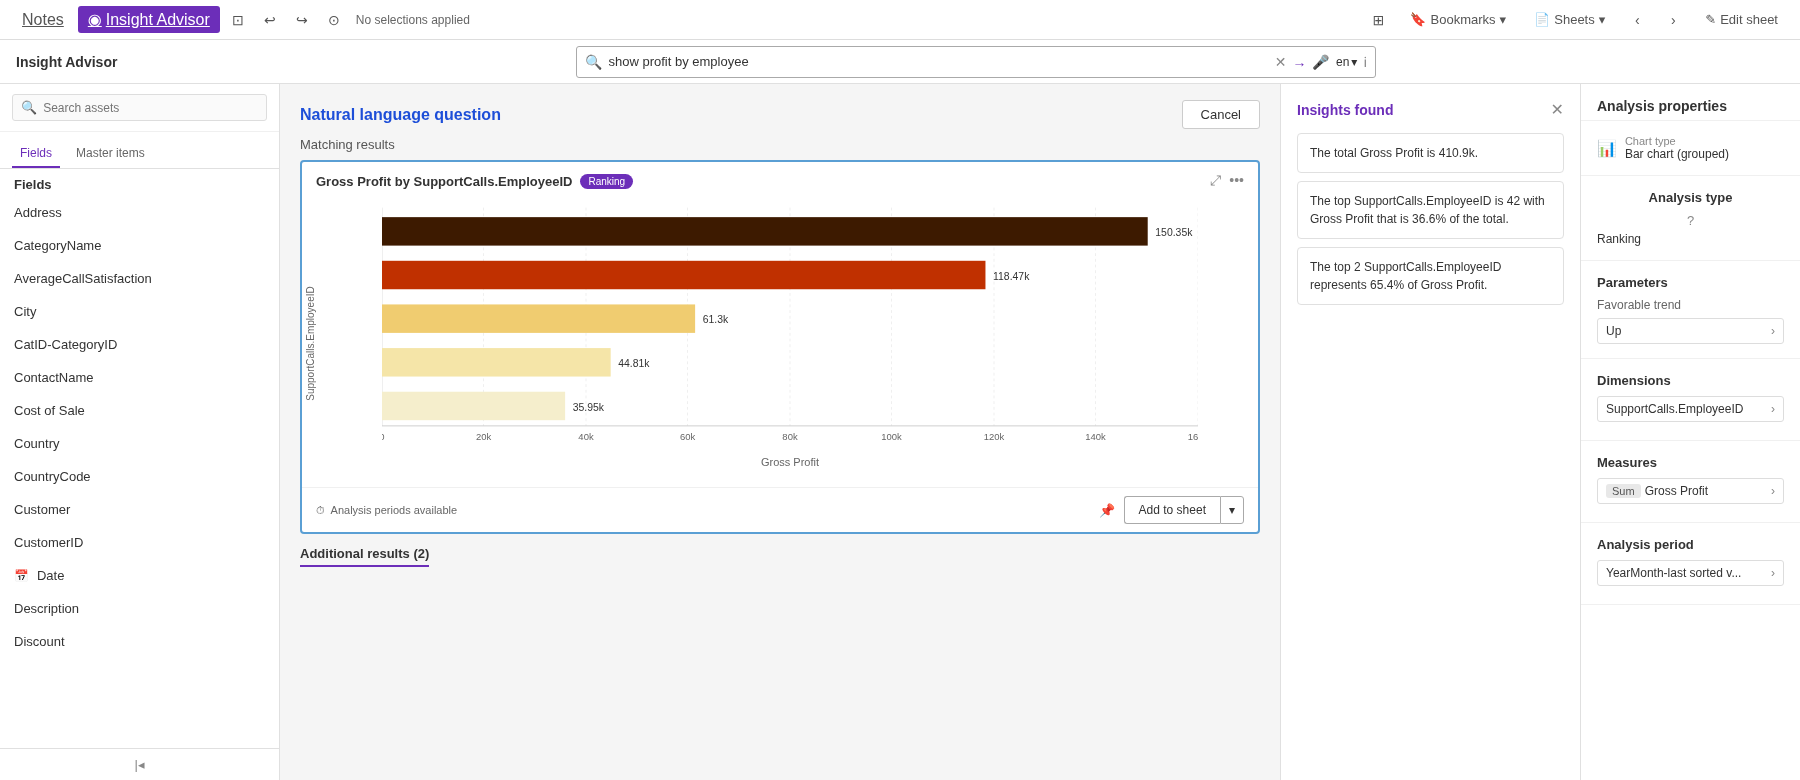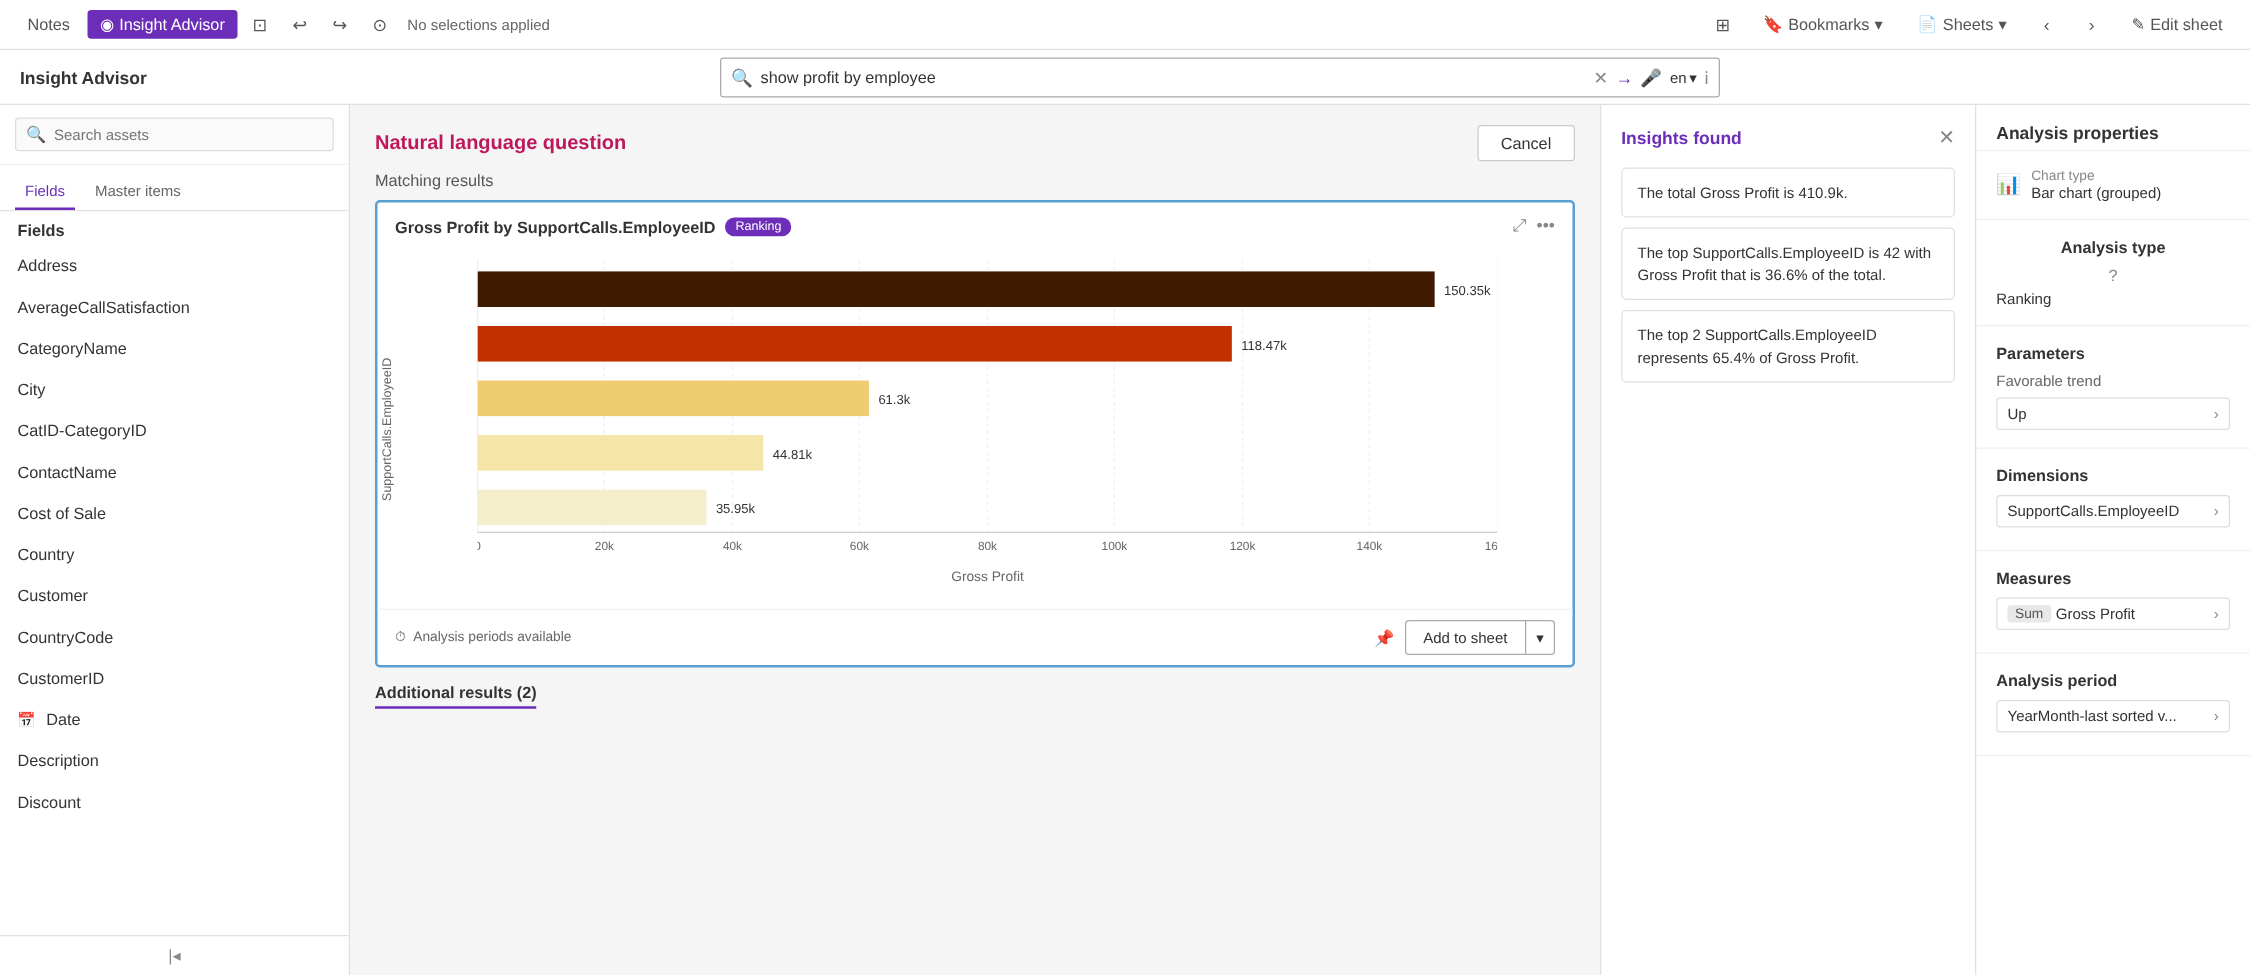--- a/index.html
+++ b/index.html
@@ -4,21 +4,21 @@
   <style>
     * { box-sizing: border-box; margin: 0; padding: 0; }
     body { font-family: -apple-system, BlinkMacSystemFont, 'Segoe UI', sans-serif; font-size: 13px; background: #f5f5f5; color: #333; width: 1800px; height: 780px; overflow: hidden; }
 
     
     .top-nav {
       display: flex; align-items: center; height: 40px; background: #fff;
       border-bottom: 1px solid #ddd; padding: 0 12px; gap: 8px;
     }
     .top-nav-left { display: flex; align-items: center; gap: 4px; }
-    .nav-btn { padding: 4px 10px; border: none; background: transparent; cursor: pointer; color: #555; font-size: 13px; border-radius: 3px; }
+    .nav-btn { padding: 4px 10px; border: none; background: transparent; cursor: pointer; color: #555; font-size: 16px; border-radius: 3px; text-decoration: underline; }
     .nav-btn.active { background: #6c2eb9; color: #fff; border-radius: 3px; }
     .nav-icon-btn { width: 28px; height: 28px; border: none; background: transparent; cursor: pointer; color: #555; font-size: 14px; border-radius: 3px; display: flex; align-items: center; justify-content: center; }
     .selections-label { color: #666; font-size: 12px; margin-left: 4px; }
     .top-nav-right { margin-left: auto; display: flex; align-items: center; gap: 8px; }
     .top-nav-right-btn { padding: 4px 10px; border: none; background: transparent; cursor: pointer; color: #555; font-size: 13px; display: flex; align-items: center; gap: 4px; }
     .edit-sheet-btn { color: #555; border: none; background: transparent; cursor: pointer; font-size: 13px; }
 
     
     .second-bar {
       display: flex; align-items: center; height: 44px; background: #fff;
@@ -49,21 +49,21 @@
     .sidebar-list { flex: 1; overflow-y: auto; padding: 0 0 8px 0; }
     .sidebar-list::-webkit-scrollbar { width: 6px; }
     .sidebar-list::-webkit-scrollbar-thumb { background: #ccc; border-radius: 3px; }
     .sidebar-item { padding: 9px 14px; font-size: 13px; color: #333; cursor: pointer; display: flex; align-items: center; gap: 8px; border-bottom: none; }
     .sidebar-item-icon { color: #888; font-size: 12px; }
     .sidebar-collapse-btn { padding: 8px; cursor: pointer; color: #888; display: flex; align-items: center; justify-content: center; border-top: 1px solid #e0e0e0; }
 
     
     .center-content { flex: 1; display: flex; flex-direction: column; overflow: hidden; background: #f5f5f5; }
     .nlq-header { display: flex; align-items: center; justify-content: space-between; padding: 16px 20px 8px; background: #f5f5f5; }
-    .nlq-title { font-size: 16px; font-weight: 600; color: #be185d; }
+    .nlq-title { font-size: 16px; font-weight: 600; color: #1d4ed8; }
     .cancel-btn { padding: 6px 18px; border: 1px solid #ccc; background: #fff; border-radius: 3px; cursor: pointer; font-size: 13px; color: #333; }
     .matching-label { padding: 0 20px 8px; font-size: 13px; color: #555; font-weight: 500; }
 
     
     .chart-card { margin: 0 20px; border: 2px solid #5a9fd4; border-radius: 4px; background: #fff; position: relative; }
     .chart-card-header { display: flex; align-items: flex-end; justify-content: space-between; padding: 10px 14px 4px; }
     .chart-title { font-size: 13px; font-weight: 600; color: #333; }
     .ranking-badge { background: #6c2eb9; color: #fff; font-size: 10px; padding: 2px 8px; border-radius: 10px; margin-left: 8px; }
     .chart-header-icons { display: flex; gap: 8px; color: #888; }
     .chart-header-icon { cursor: pointer; font-size: 14px; }
@@ -163,45 +163,45 @@
       <div class="sidebar-tab">
         <span>Master items</span>
       </div>
     </div>
     <div class="sidebar-fields-label">Fields</div>
     <div class="sidebar-list">
       <div class="sidebar-item">
           <span>Address</span>
         </div>
       <div class="sidebar-item">
+          <span>CategoryName</span>
+        </div>
+      <div class="sidebar-item">
           <span>AverageCallSatisfaction</span>
         </div>
       <div class="sidebar-item">
-          <span>CategoryName</span>
-        </div>
-      <div class="sidebar-item">
           <span>City</span>
         </div>
       <div class="sidebar-item">
           <span>CatID-CategoryID</span>
         </div>
       <div class="sidebar-item">
           <span>ContactName</span>
         </div>
       <div class="sidebar-item">
           <span>Cost of Sale</span>
         </div>
       <div class="sidebar-item">
           <span>Country</span>
         </div>
       <div class="sidebar-item">
+          <span>CountryCode</span>
+        </div>
+      <div class="sidebar-item">
           <span>Customer</span>
-        </div>
-      <div class="sidebar-item">
-          <span>CountryCode</span>
         </div>
       <div class="sidebar-item">
           <span>CustomerID</span>
         </div>
       <div class="sidebar-item">
         <span class="sidebar-item-icon">📅</span>
         <span>Date</span>
       </div>
       <div class="sidebar-item">
           <span>Description</span>

